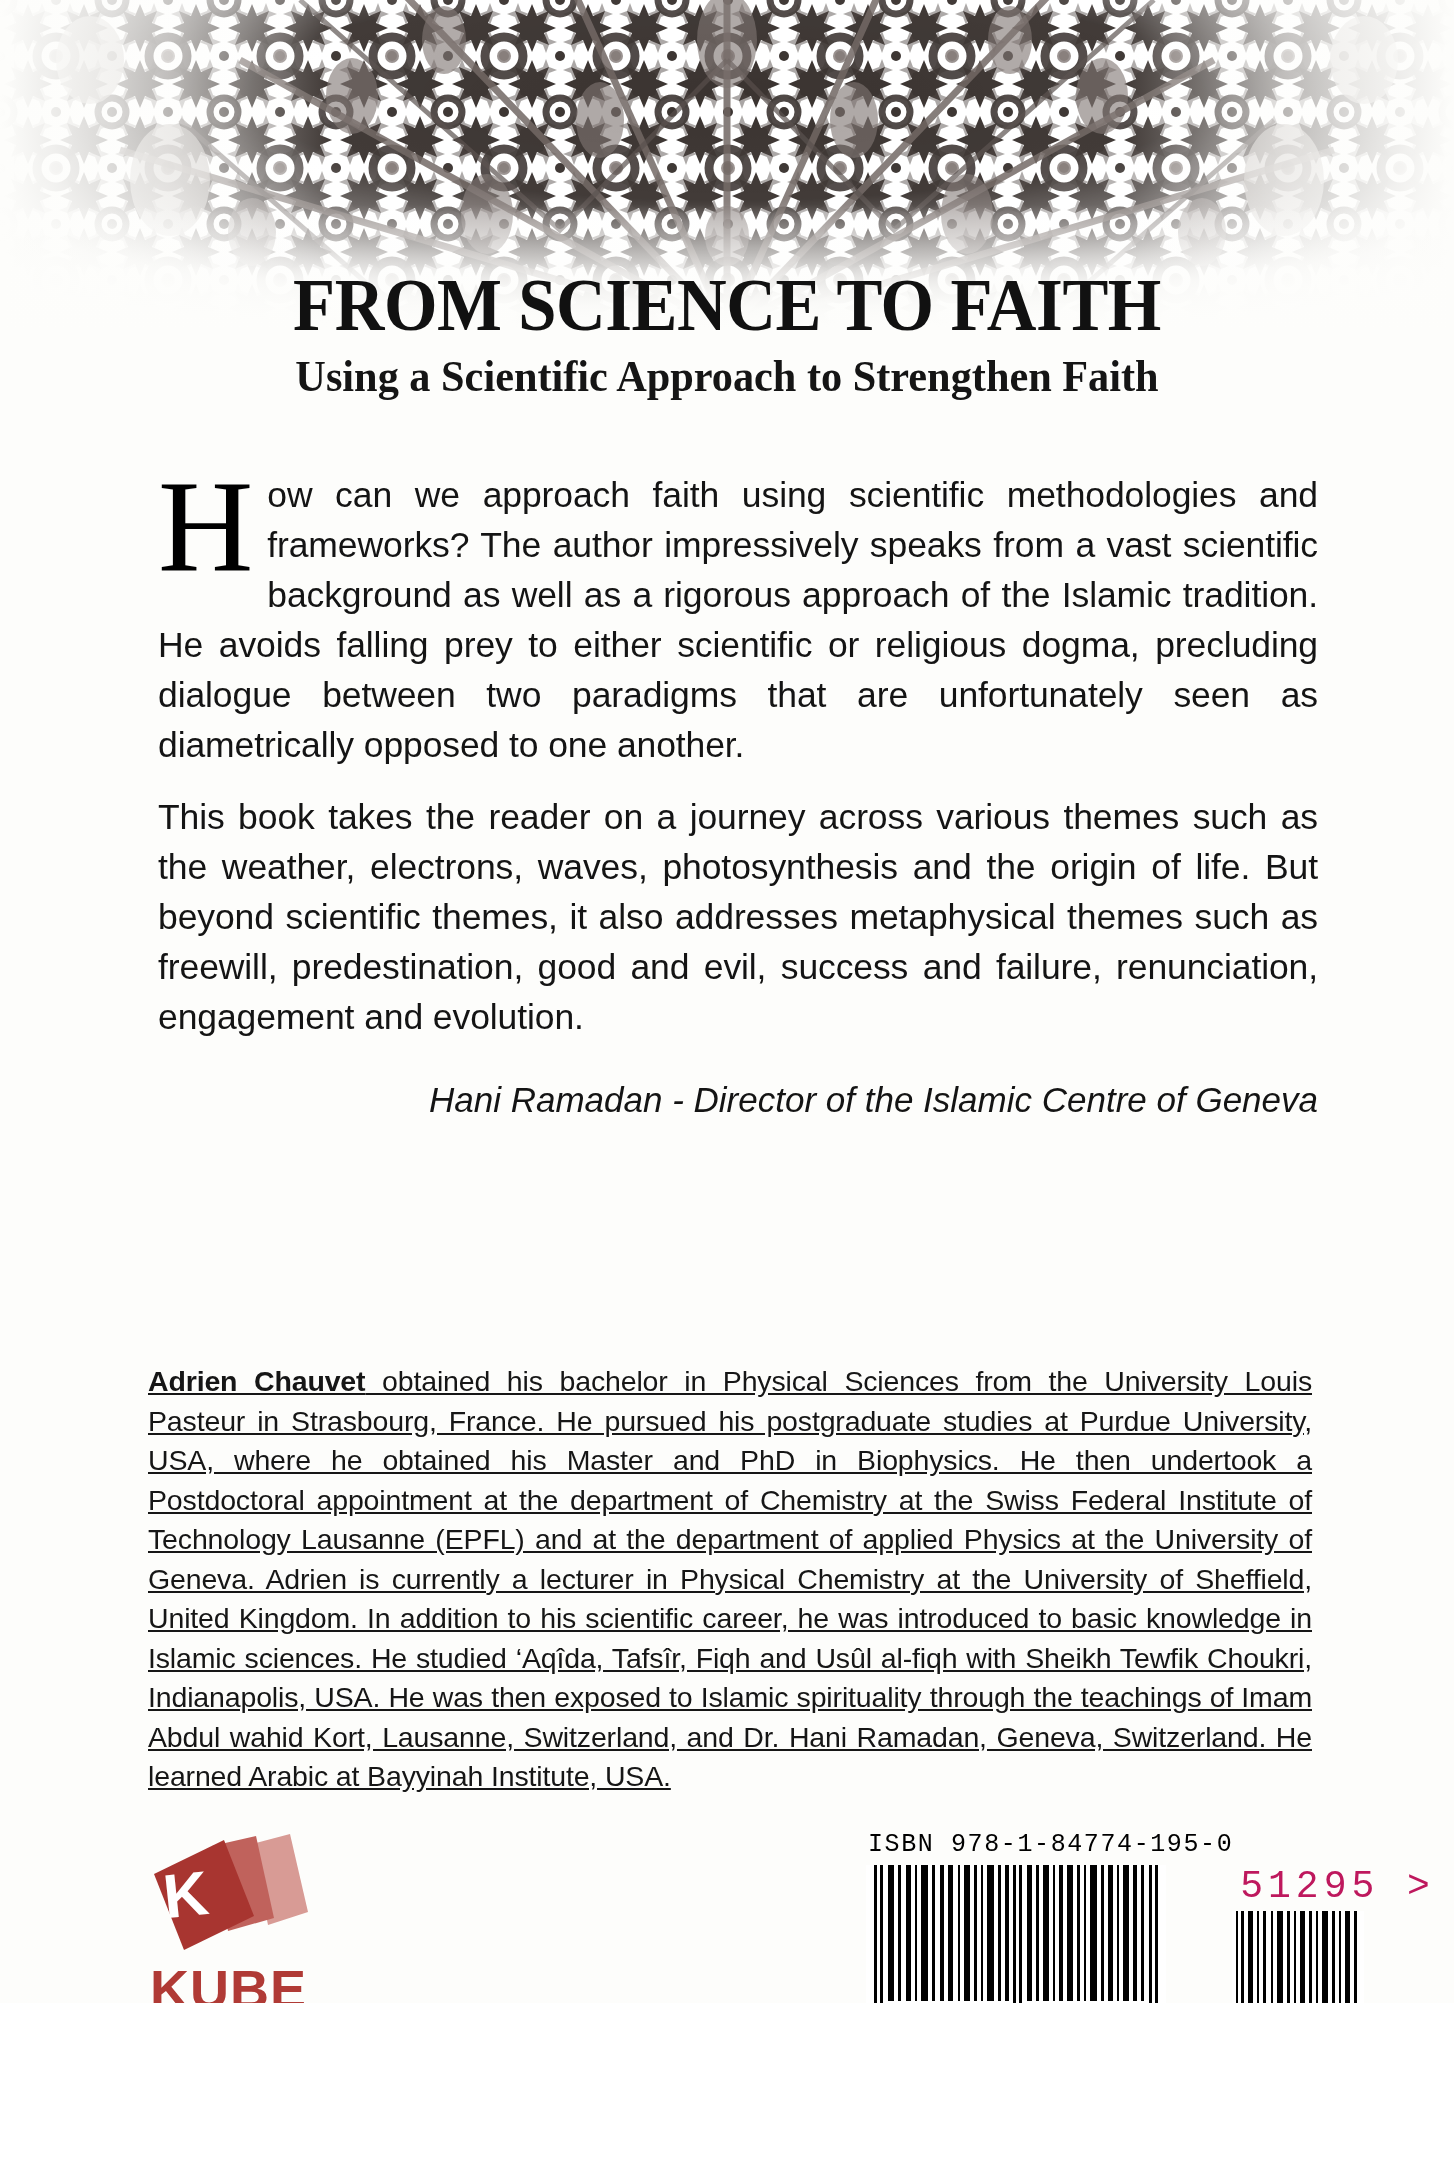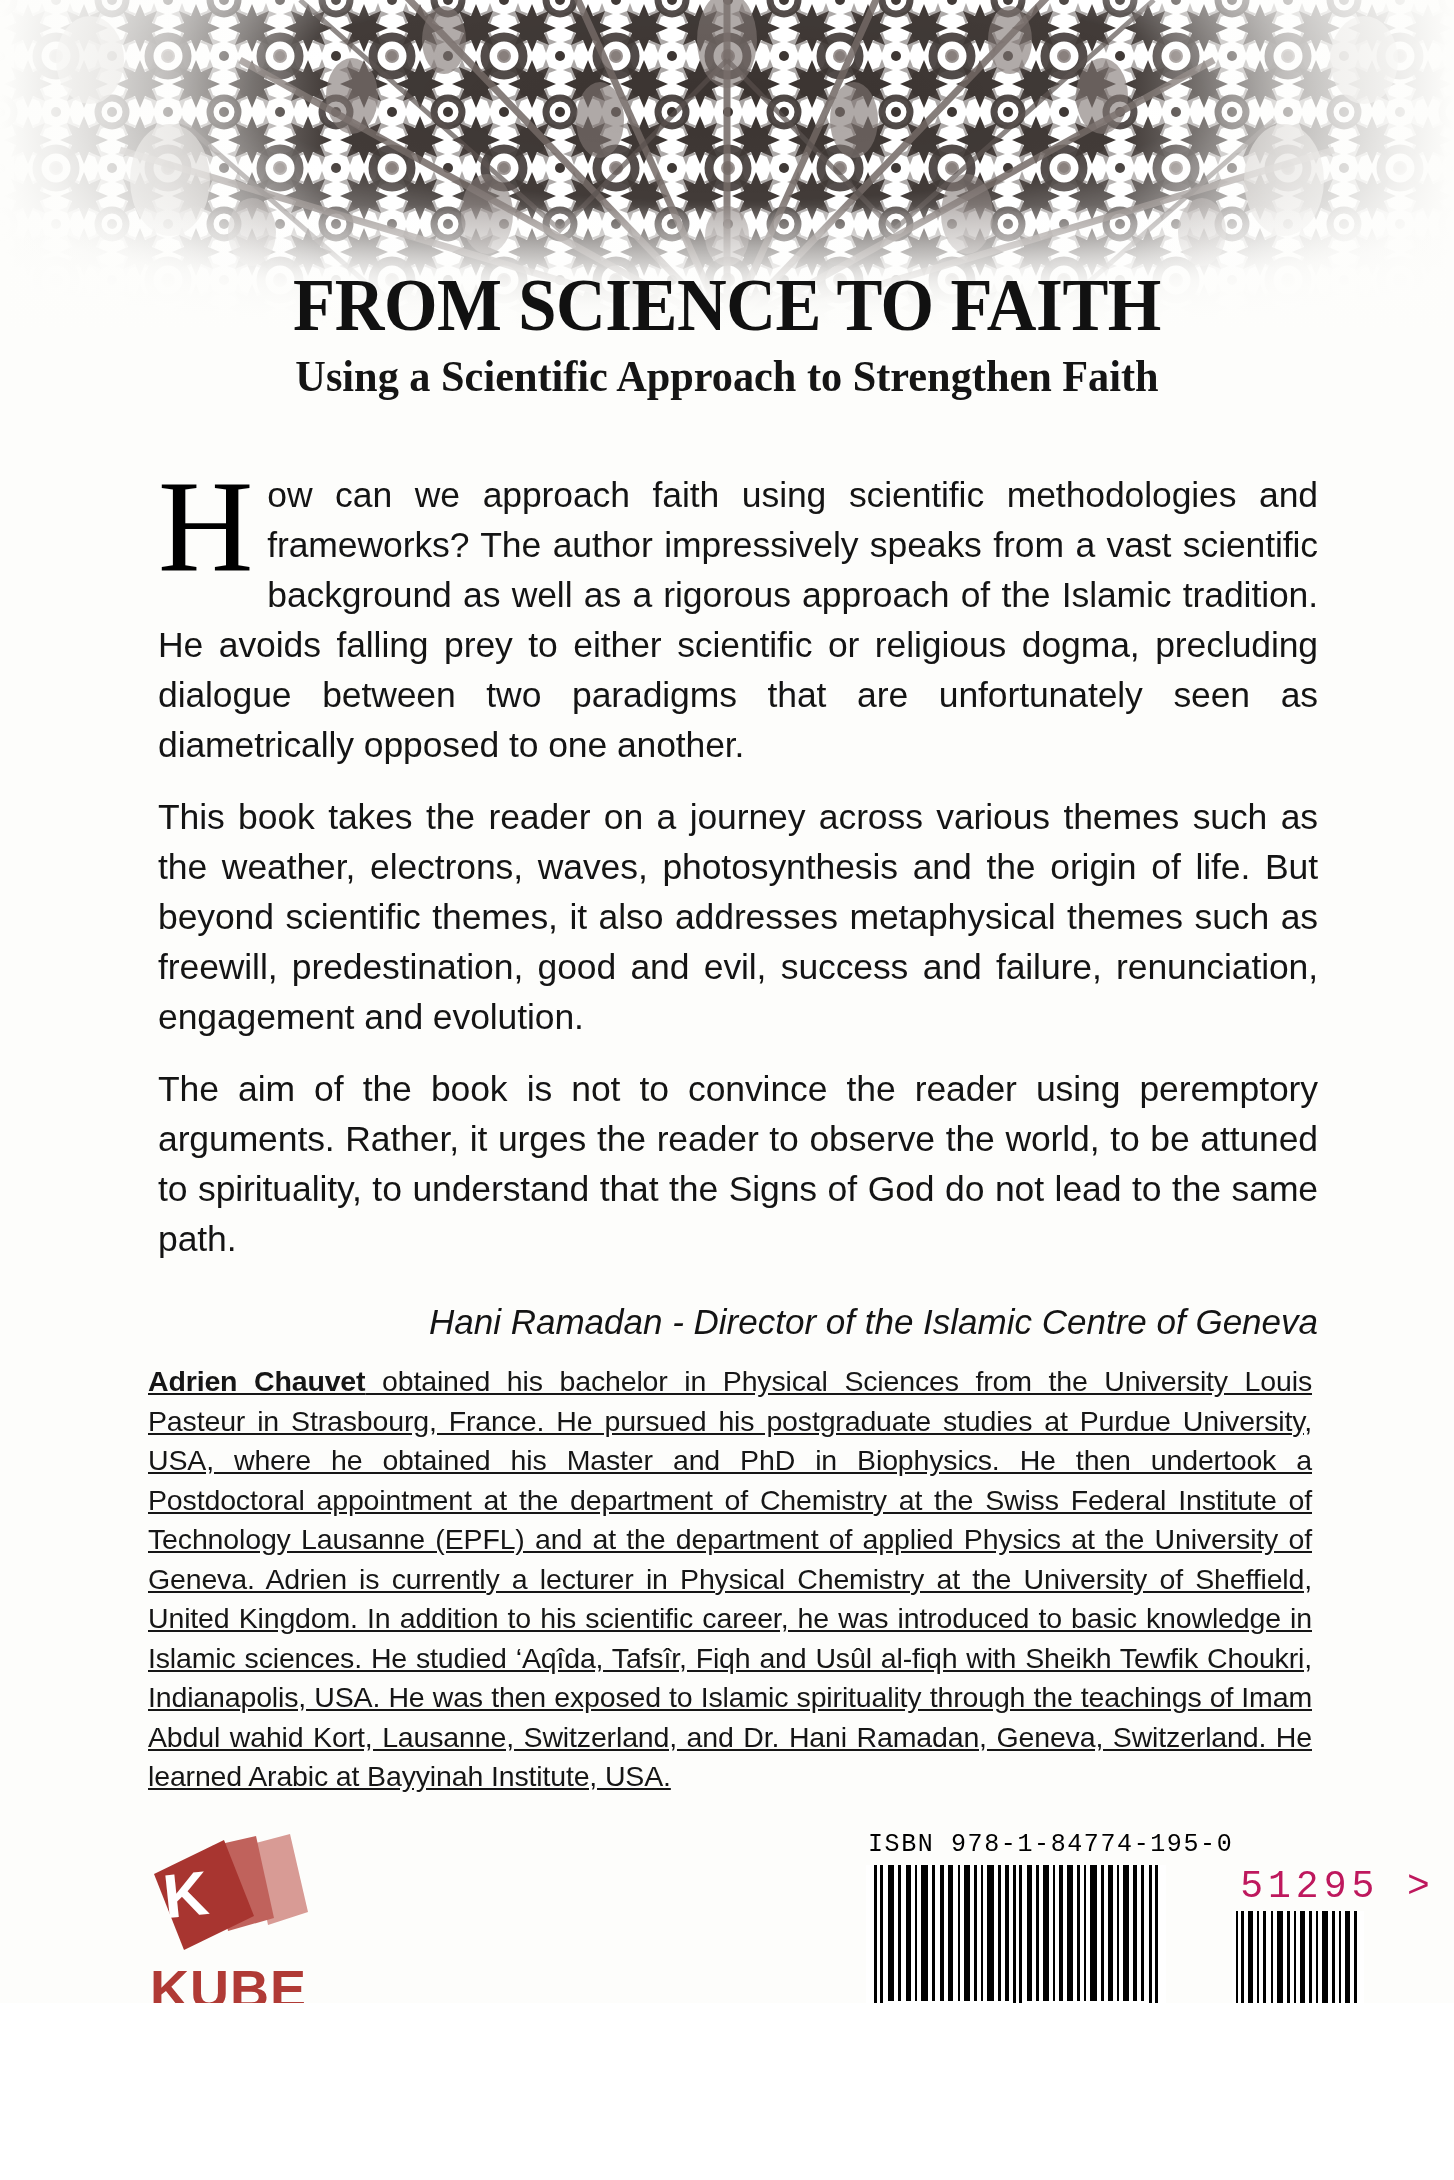--- a/index.html
+++ b/index.html
@@ -346,21 +346,20 @@
   </div>
 
   <div class="title-block">
     <h1 class="main-title">FROM SCIENCE TO FAITH</h1>
     <h2 class="sub-title">Using a Scientific Approach to Strengthen Faith</h2>
   </div>
 
   <div class="blurb">
     <p class="para first">How can we approach faith using scientific methodologies and frameworks? The author impressively speaks from a vast scientific background as well as a rigorous approach of the Islamic tradition. He avoids falling prey to either scientific or religious dogma, precluding dialogue between two paradigms that are unfortunately seen as diametrically opposed to one another.</p>
     <p class="para">This book takes the reader on a journey across various themes such as the weather, electrons, waves, photosynthesis and the origin of life. But beyond scientific themes, it also addresses metaphysical themes such as freewill, predestination, good and evil, success and failure, renunciation, engagement and evolution.</p>
-    <p class="para last">The aim of the book is not to convince the reader using peremptory arguments. Rather, it urges the reader to observe the world, to be attuned to spirituality, to understand that the Signs of God do not lead to the same path.</p>
     <p class="attribution">Hani Ramadan - Director of the Islamic Centre of Geneva</p>
   </div>
 
   <div class="bio">
     <b>Adrien Chauvet</b><span> obtained his bachelor in Physical Sciences from the University Louis Pasteur in Strasbourg, France. He pursued his postgraduate studies at Purdue University, USA, where he obtained his Master and PhD in Biophysics. He then undertook a Postdoctoral appointment at the department of Chemistry at the Swiss Federal Institute of Technology Lausanne (EPFL) and at the department of applied Physics at the University of Geneva. Adrien is currently a lecturer in Physical Chemistry at the University of Sheffield, United Kingdom. In addition to his scientific career, he was introduced to basic knowledge in Islamic sciences. He studied ‘Aqîda, Tafsîr, Fiqh and Usûl al-fiqh with Sheikh Tewfik Choukri, Indianapolis, USA. He was then exposed to Islamic spirituality through the teachings of Imam Abdul wahid Kort, Lausanne, Switzerland, and Dr. Hani Ramadan, Geneva, Switzerland. He learned Arabic at Bayyinah Institute, USA.</span>
   </div>
 
   <div class="footer">
 
     <div class="publisher">

